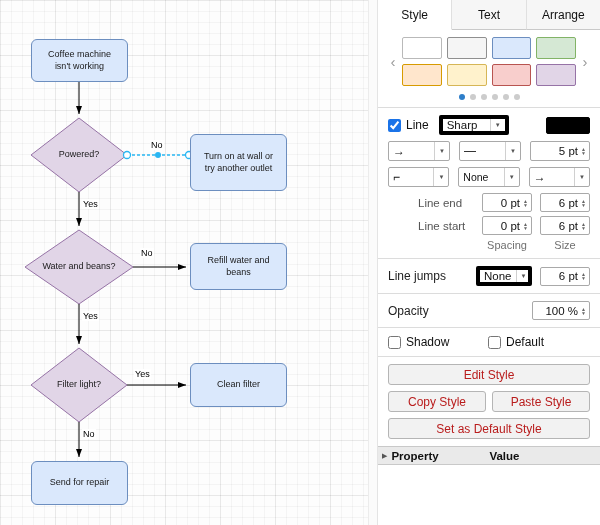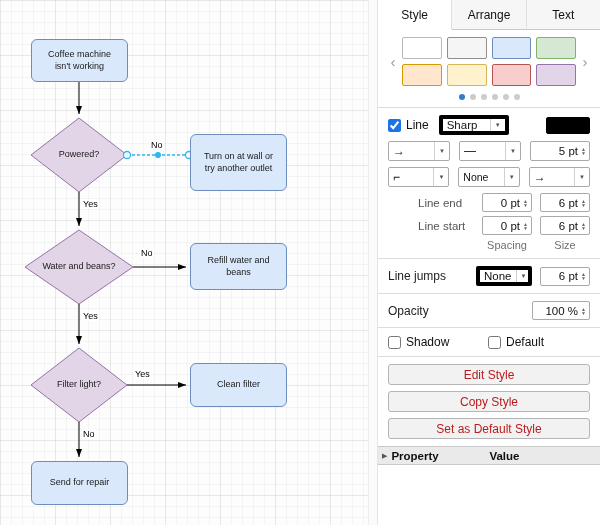--- a/index.html
+++ b/index.html
@@ -163,22 +163,22 @@
     <div class="edge-label" style="left:82px;top:311px">Yes</div>
     <div class="edge-label" style="left:134px;top:369px">Yes</div>
     <div class="edge-label" style="left:82px;top:429px">No</div>
   </div>
 
   <div class="vscroll"></div>
 
   <div class="panel">
     <div class="tabs">
       <div class="tab active">Style</div>
+      <div class="tab">Text</div>
       <div class="tab">Arrange</div>
-      <div class="tab">Text</div>
     </div>
 
     <div class="panel-body">
 
       <div class="section">
         <div class="swatch-nav">
           <span class="chev">‹</span>
           <div class="swatch-grid">
               <div class="swatch" style="background: rgb(255, 255, 255); border-color: rgb(185, 185, 185);"></div>
               <div class="swatch" style="background: rgb(245, 245, 245); border-color: rgb(143, 143, 143);"></div>
@@ -329,20 +329,21 @@
             <input type="checkbox" style="">
             <span>Default</span>
           </label>
         </div>
       </div>
 
       <div class="section bordered btns">
         <button class="btn full">Edit Style</button>
         <div class="btn-row">
           <button class="btn half">Copy Style</button>
+          <button class="btn half">Paste Style</button>
         </div>
         <button class="btn full">Set as Default Style</button>
       </div>
 
       <div class="prop-header">
         <span class="tri">▶</span>
         <span class="ph">Property</span>
         <span class="vh">Value</span>
       </div>
 

